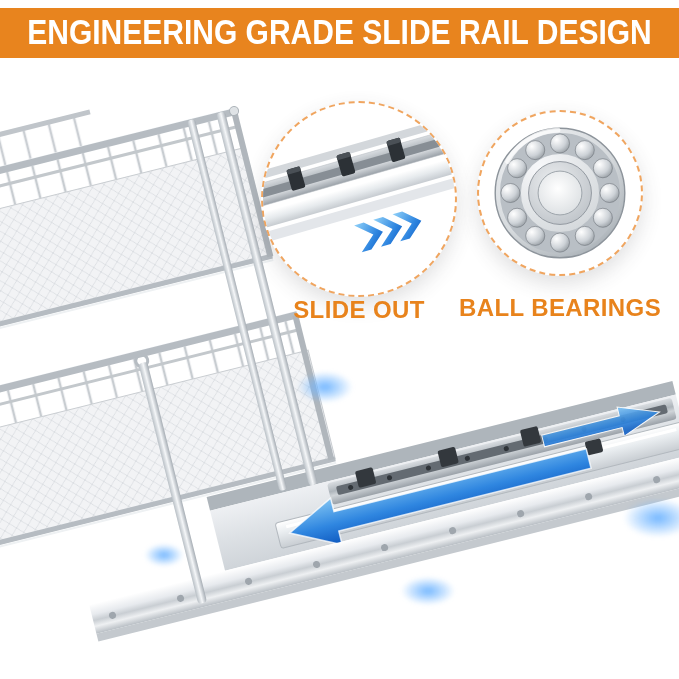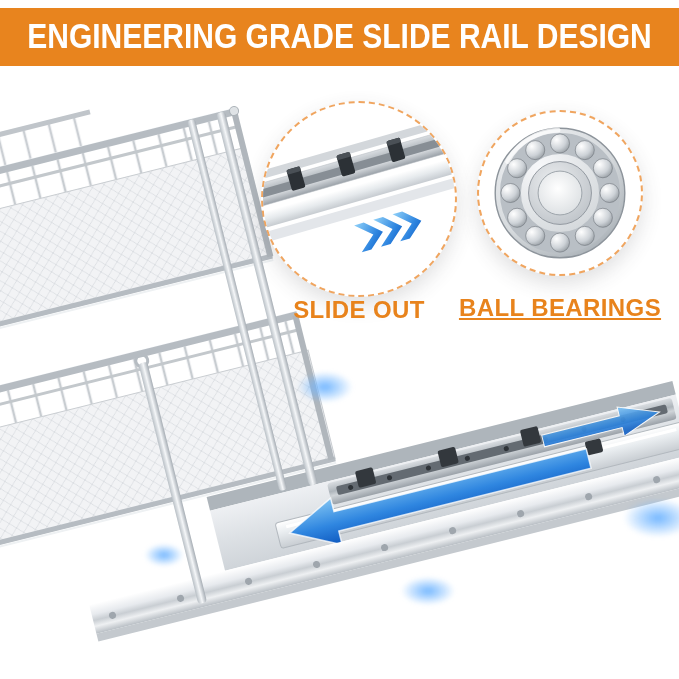--- a/index.html
+++ b/index.html
@@ -2,21 +2,21 @@
 <html style="--header-bg: #E8841E; --header-text: #FFFFFF; --label-orange: #E8831C; --arrow-blue: #1E6FD9;"><head>
 <meta charset="utf-8">
 <style>
   html,body{margin:0;padding:0;}
   body{
     width:679px;height:679px;position:relative;overflow:hidden;
     background:#ffffff;
     font-family:"Liberation Sans", sans-serif;
   }
   .banner{
-    position:absolute;top:8px;left:0;right:0;height:58px;
+    position:absolute;top:8px;left:0;right:0;height:50px;
     background:var(--header-bg,#E8841E);
     display:flex;align-items:center;justify-content:center;
     z-index:6;
   }
   .banner h1{
     margin:0;color:var(--header-text,#ffffff);
     font-size:30px;font-weight:800;letter-spacing:0;
     white-space:nowrap;transform:scaleY(1.14);
   }
   .product-svg{position:absolute;left:0;top:0;z-index:1;}
@@ -42,21 +42,21 @@
   .callout-slide .circle{width:192px;height:192px;}
   .callout-bearing{left:477px;top:110px;}
   .callout-bearing .circle{width:162px;height:162px;}
   .callout-label{
     position:absolute;z-index:5;
     color:var(--label-orange,#E8831C);
     font-weight:800;font-size:24px;letter-spacing:.4px;
     text-align:center;white-space:nowrap;
   }
   .label-slide{left:263px;top:296px;width:192px;}
-  .label-bearing{left:454px;top:294px;width:212px;text-decoration:underline;}
+  .label-bearing{left:454px;top:294px;width:212px;}
 </style>
 </head>
 <body>
 
 <div class="page">
 
   <header class="banner">
     <h1>ENGINEERING GRADE SLIDE RAIL DESIGN</h1>
   </header>
 

